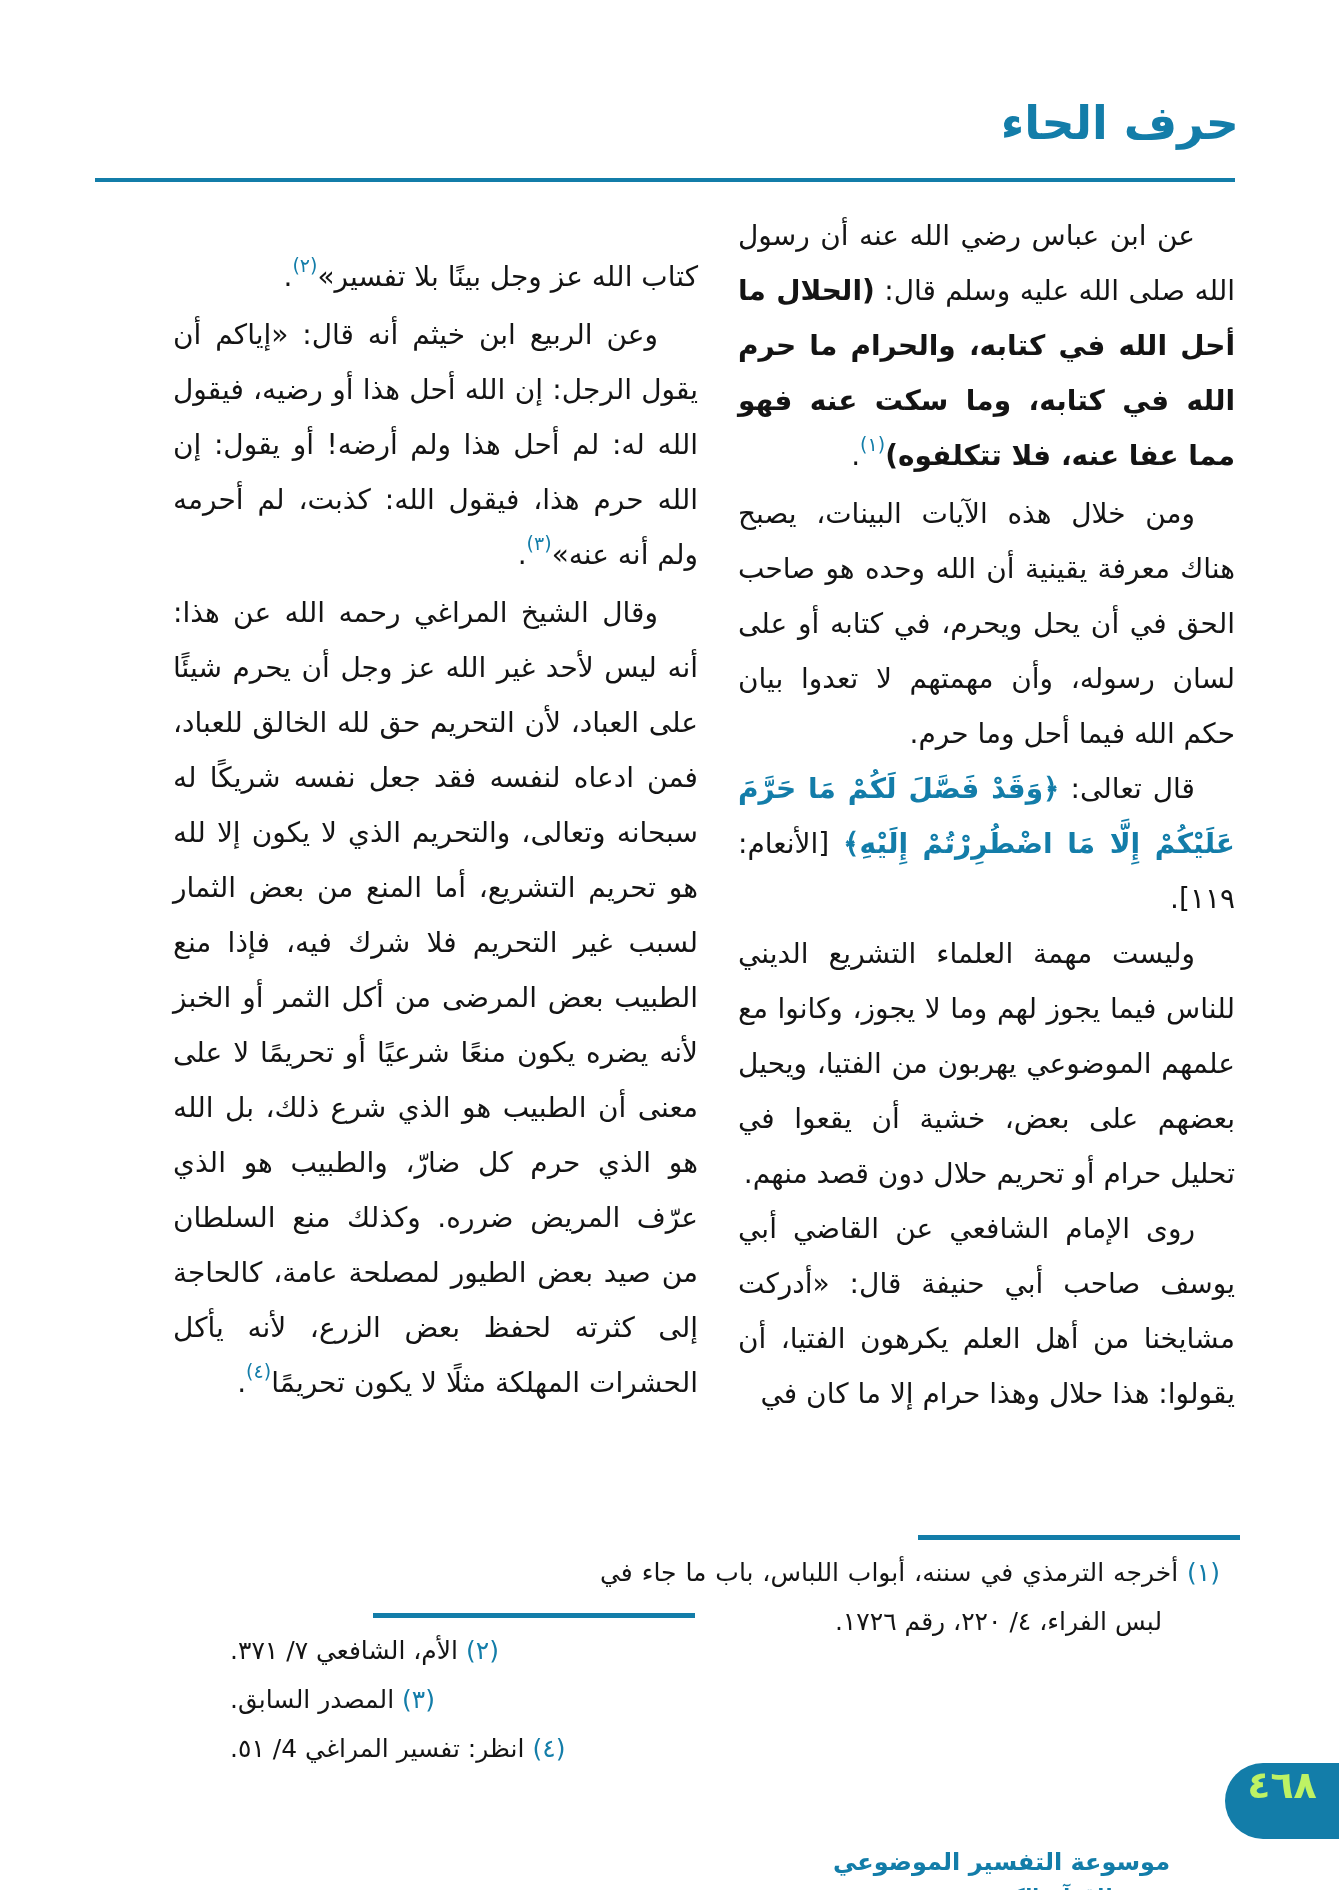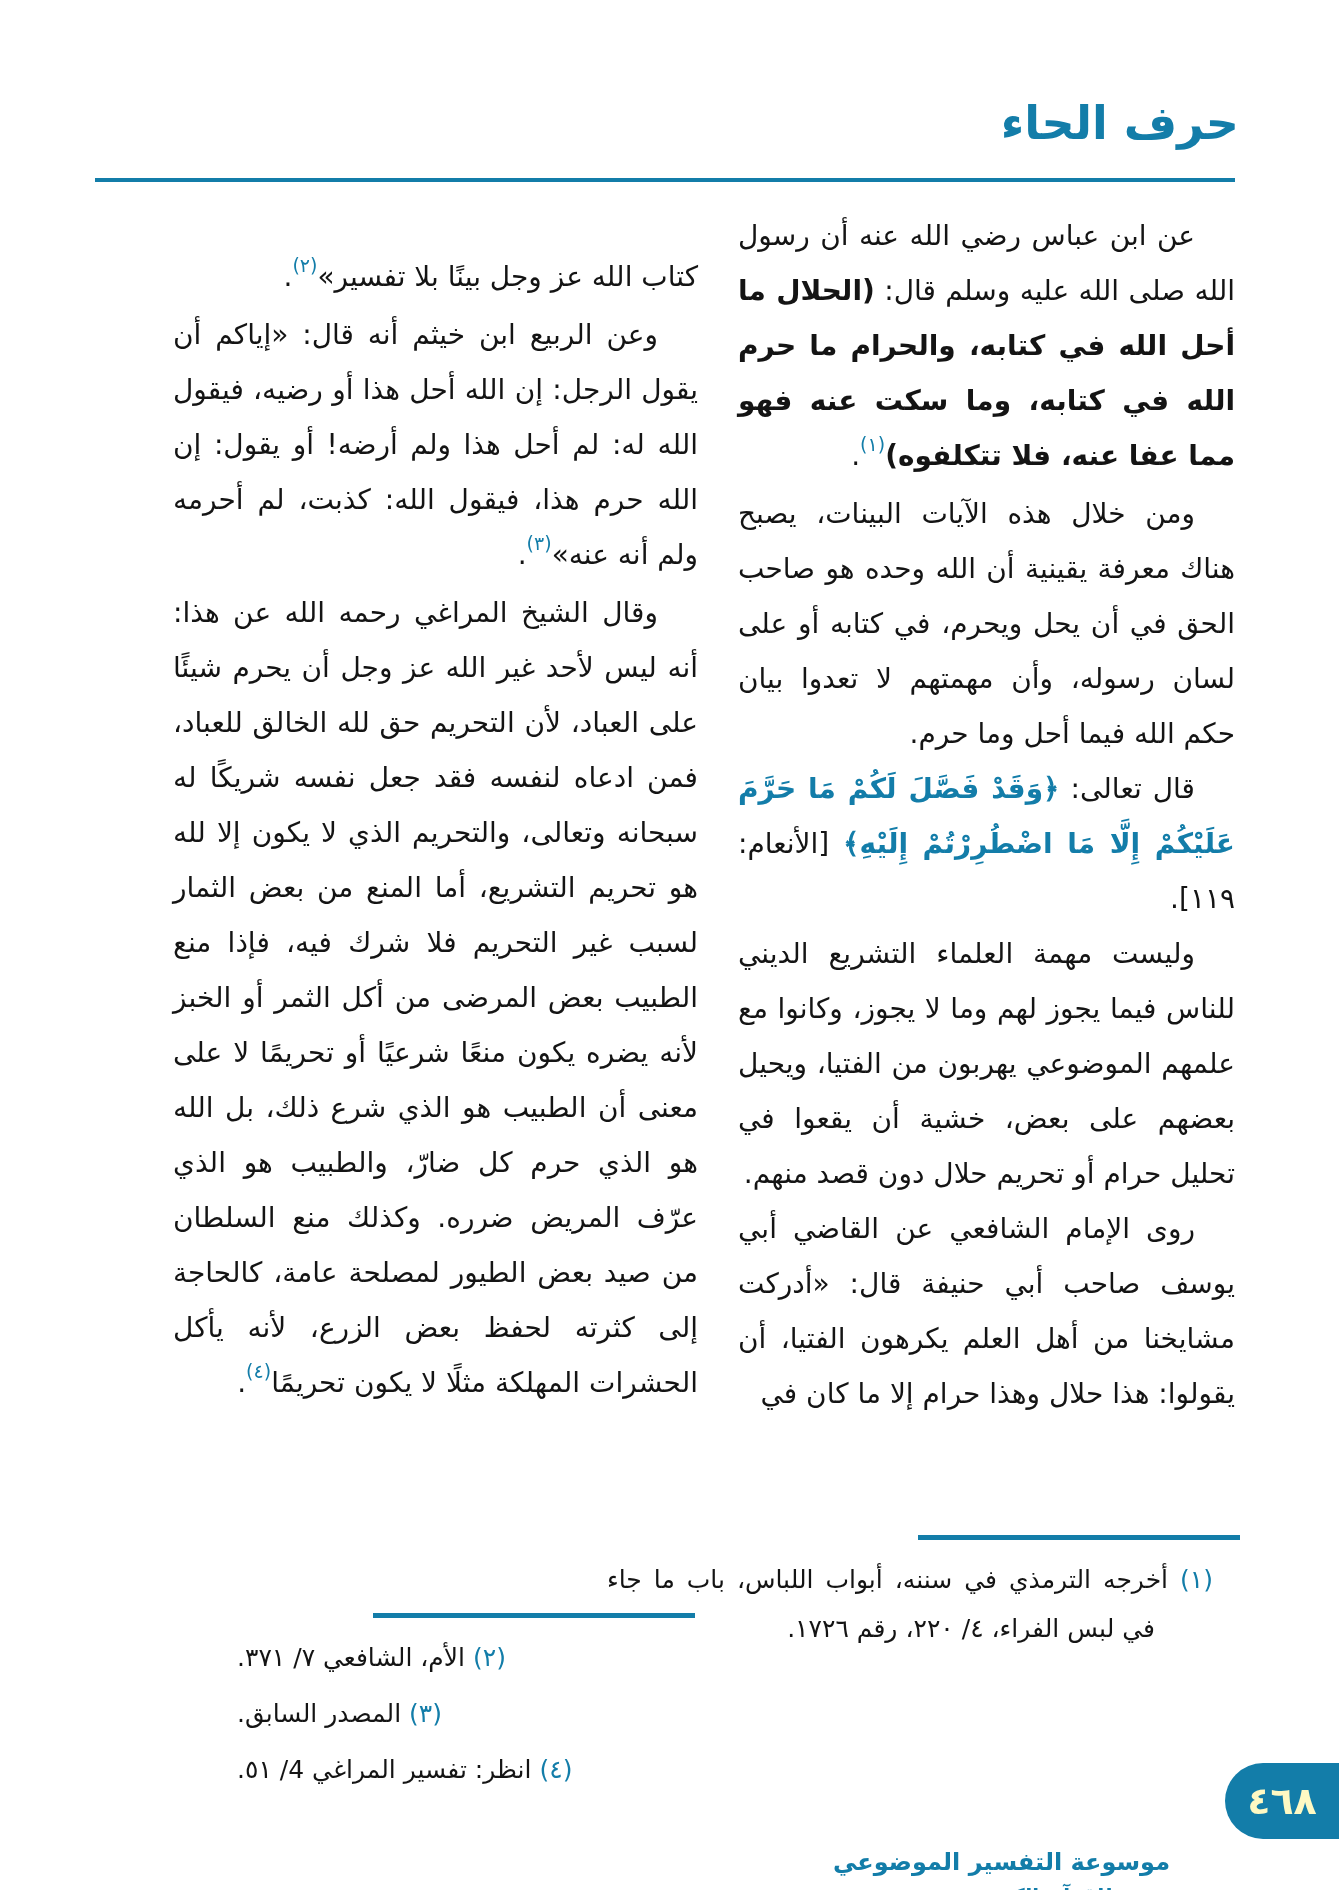--- a/index.html
+++ b/index.html
@@ -41,35 +41,35 @@
   .fn-sep { position:absolute; height:5px; background:var(--accent); }
   .fn-sep-right { top:1535px; right:99px;  width:322px; }
   .fn-sep-left  { top:1613px; right:644px; width:322px; }
   .footnotes { font-size:25px; line-height:49px; }
   .footnotes-right {
     position:absolute; top:1548px; right:119px; width:620px; text-align:justify;
   }
   .footnotes-left {
     position:absolute; top:1626px; right:639px; width:470px; text-align:left;
   }
-  .fn { margin:7px; padding-right:58px; text-indent:-58px; }
+  .fn { margin:0; padding-right:58px; text-indent:-58px; }
   .fn-cont { text-indent:-58px; }
   .fn-num { color:var(--accent); }
   
   .logo {
     position:absolute; top:1848px; right:169px; width:250px;
     text-align:center; color:var(--accent);
   }
   .logo-title { font-size:24px; font-weight:bold; white-space:nowrap; }
   .logo-sub   { font-size:20px; font-weight:bold; margin-top:8px; }
   .page-badge {
     position:absolute; top:1763px; right:0; width:114px; height:76px;
     background:var(--accent); border-radius:38px 0 0 38px;
-    display:flex; align-items:center; justify-content:center;
-    color:#fef9c3; font-size:38px; font-weight:bold;
+    display:flex; align-items:flex-start; justify-content:center;
+    color:#bef264; font-size:38px; font-weight:bold;
   }
 </style>
 </head>
 <body>
 
 <div class="page">
 
   <div class="header-title">حرف الحاء</div>
 
   <div class="header-rule"></div>

